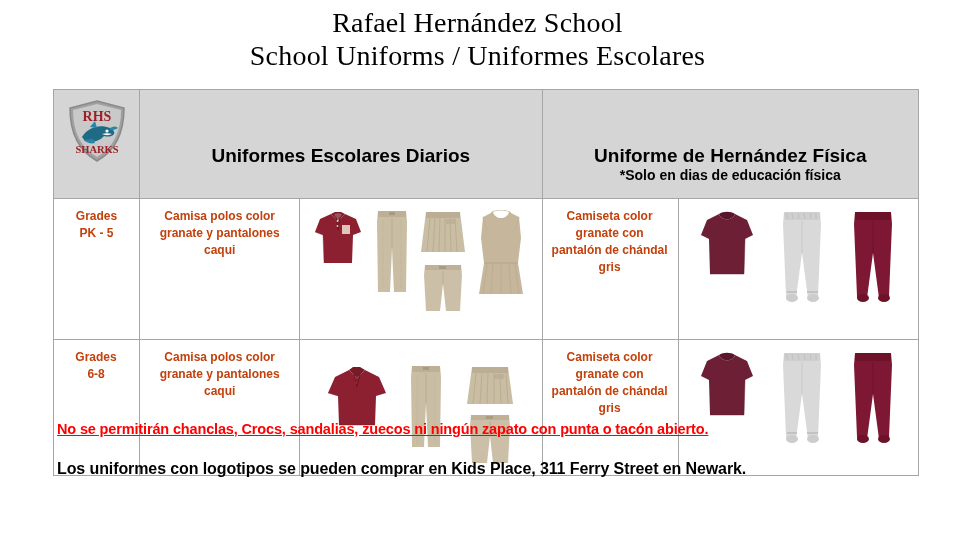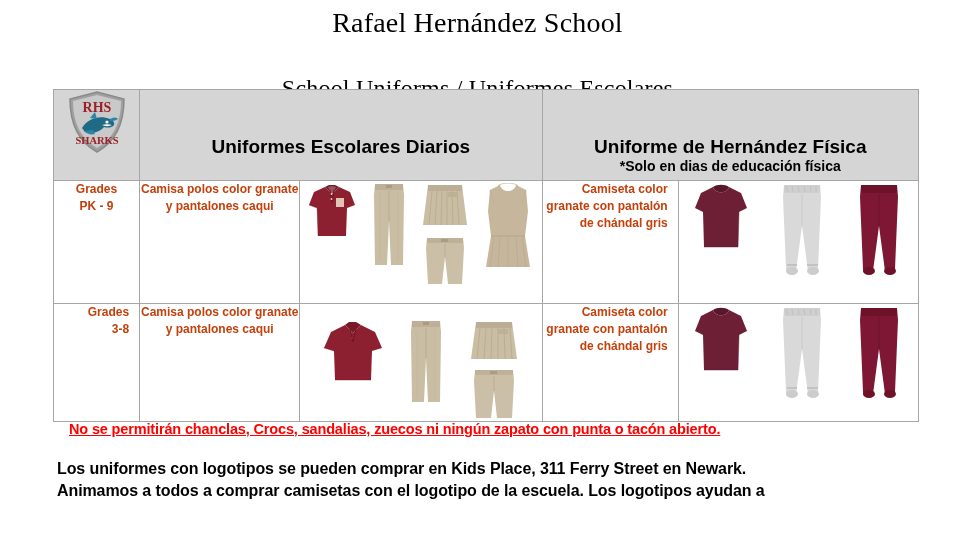--- a/index.html
+++ b/index.html
@@ -21,39 +21,38 @@
     font-family: "Liberation Serif", serif;
     color: #000000;
     padding-top: 6px;
   }
   .title-line1 {
     font-size: 28px;
     line-height: 33px;
     letter-spacing: .2px;
   }
   .title-line2 {
-    font-size: 24px;
+    font-size: 28px;
     line-height: 34px;
     letter-spacing: .2px;
-    margin-top: 32px;
   }
 
   
   .uniform-table {
     position: absolute;
     left: 53px;
     top: 89px;
     width: 866px;
     border-collapse: collapse;
     table-layout: fixed;
   }
   .uniform-table td {
     border: 1px solid #a6a6a6;
     vertical-align: top;
-    padding: 0;
+    padding: 9px;
   }
 
   .hdr {
     background: #d5d5d5;
     height: 72px;
     text-align: center;
     vertical-align: middle;
   }
   .hdr-logo-cell {
     background: #d5d5d5;
@@ -86,21 +85,21 @@
   .col-peim    { width: 240px; }
 
   .cell-text {
     font-size: 12px;
     font-weight: bold;
     line-height: 17px;
     color: #c2410c;
     padding: 12px 8px 6px 8px;
     text-align: center;
   }
-  .cell-text.right { text-align: right; padding-right: 10px; }
+  .cell-text.right { text-align: center; padding-right: 10px; }
   .cell-img {
     padding: 4px 2px;
     height: 116px;
   }
   .row-a td { height: 122px; }
   .row-b td { height: 116px; }
 
   .img-strip {
     display: flex;
     align-items: flex-start;
@@ -118,21 +117,20 @@
   
   .note-warning {
     position: absolute;
     left: 57px;
     top: 421px;
     font-size: 14.5px;
     font-weight: bold;
     color: #ff0000;
     text-decoration: underline;
     letter-spacing: -0.15px;
-    margin-left: 12px;
   }
   .note-body {
     position: absolute;
     left: 57px;
     top: 458px;
     width: 880px;
     font-size: 16px;
     font-weight: bold;
     color: #000;
     line-height: 21.5px;
@@ -186,21 +184,21 @@
     </td>
     <td class="hdr" colspan="2">
       <div class="hdr-title">Uniforme de Hernández Física</div>
       <div class="hdr-sub">*Solo en dias de educación física</div>
     </td>
   </tr>
 
   <tr class="row-a">
     <td class="cell-text">
       <div>Grades</div>
-      <div>PK - 9</div>
+      <div>PK - 5</div>
     </td>
     <td class="cell-text">Camisa polos color granate y pantalones caqui</td>
     <td class="cell-img">
       <div class="img-strip">
         <span>
           <svg width="52" height="60" viewBox="0 0 52 60">
             <path d="M19 6 L8 11 L3 24 L11 27 L12 55 L40 55 L41 27 L49 24 L44 11 L33 6 L26 13 Z" fill="#8d2030"></path>
             <path d="M19 6 L26 13 L33 6 L29 4 L23 4 Z" fill="#7a1a28"></path>
             <path d="M22 6 L26 14 L30 6 L26 5 Z" fill="#ffffff" opacity=".25"></path>
             <path d="M24 9 L26 22 L28 9" stroke="#6d1722" stroke-width="1" fill="none"></path>
@@ -278,21 +276,21 @@
             <ellipse cx="36" cy="90" rx="6" ry="4" fill="#6d1229"></ellipse>
           </svg>
         </span>
       </div>
     </td>
   </tr>
 
   <tr class="row-b">
     <td class="cell-text right">
       <div>Grades</div>
-      <div>3-8</div>
+      <div>6-8</div>
     </td>
     <td class="cell-text">Camisa polos color granate y pantalones caqui</td>
     <td class="cell-img">
       <div class="img-strip" style="justify-content:space-evenly;padding-top:14px">
         <span>
           <svg width="62" height="66" viewBox="0 0 62 66">
             <path d="M23 7 L9 14 L2 30 L12 33 L13 62 L49 62 L50 33 L60 30 L53 14 L39 7 L31 15 Z" fill="#8d2030"></path>
             <path d="M23 7 L31 15 L39 7 L34 4 L27 4 Z" fill="#781a27"></path>
             <path d="M28 11 L31 24 L34 11" stroke="#6d1722" stroke-width="1" fill="none"></path>
             <circle cx="30" cy="15" r="1" fill="#9c2a38"></circle>
@@ -363,14 +361,13 @@
       </div>
     </td>
   </tr>
 </tbody>
   </table>
 
 <div class="note-warning">No se permitirán chanclas, Crocs, sandalias, zuecos ni ningún zapato con punta o tacón abierto.</div>
 
 <div class="note-body">
   <div>Los uniformes con logotipos se pueden comprar en Kids Place, 311 Ferry Street en Newark.</div>
-  <div>Animamos a todos a comprar camisetas con el logotipo de la escuela.  Los logotipos ayudan a</div>
 </div>
 
 </body></html>

